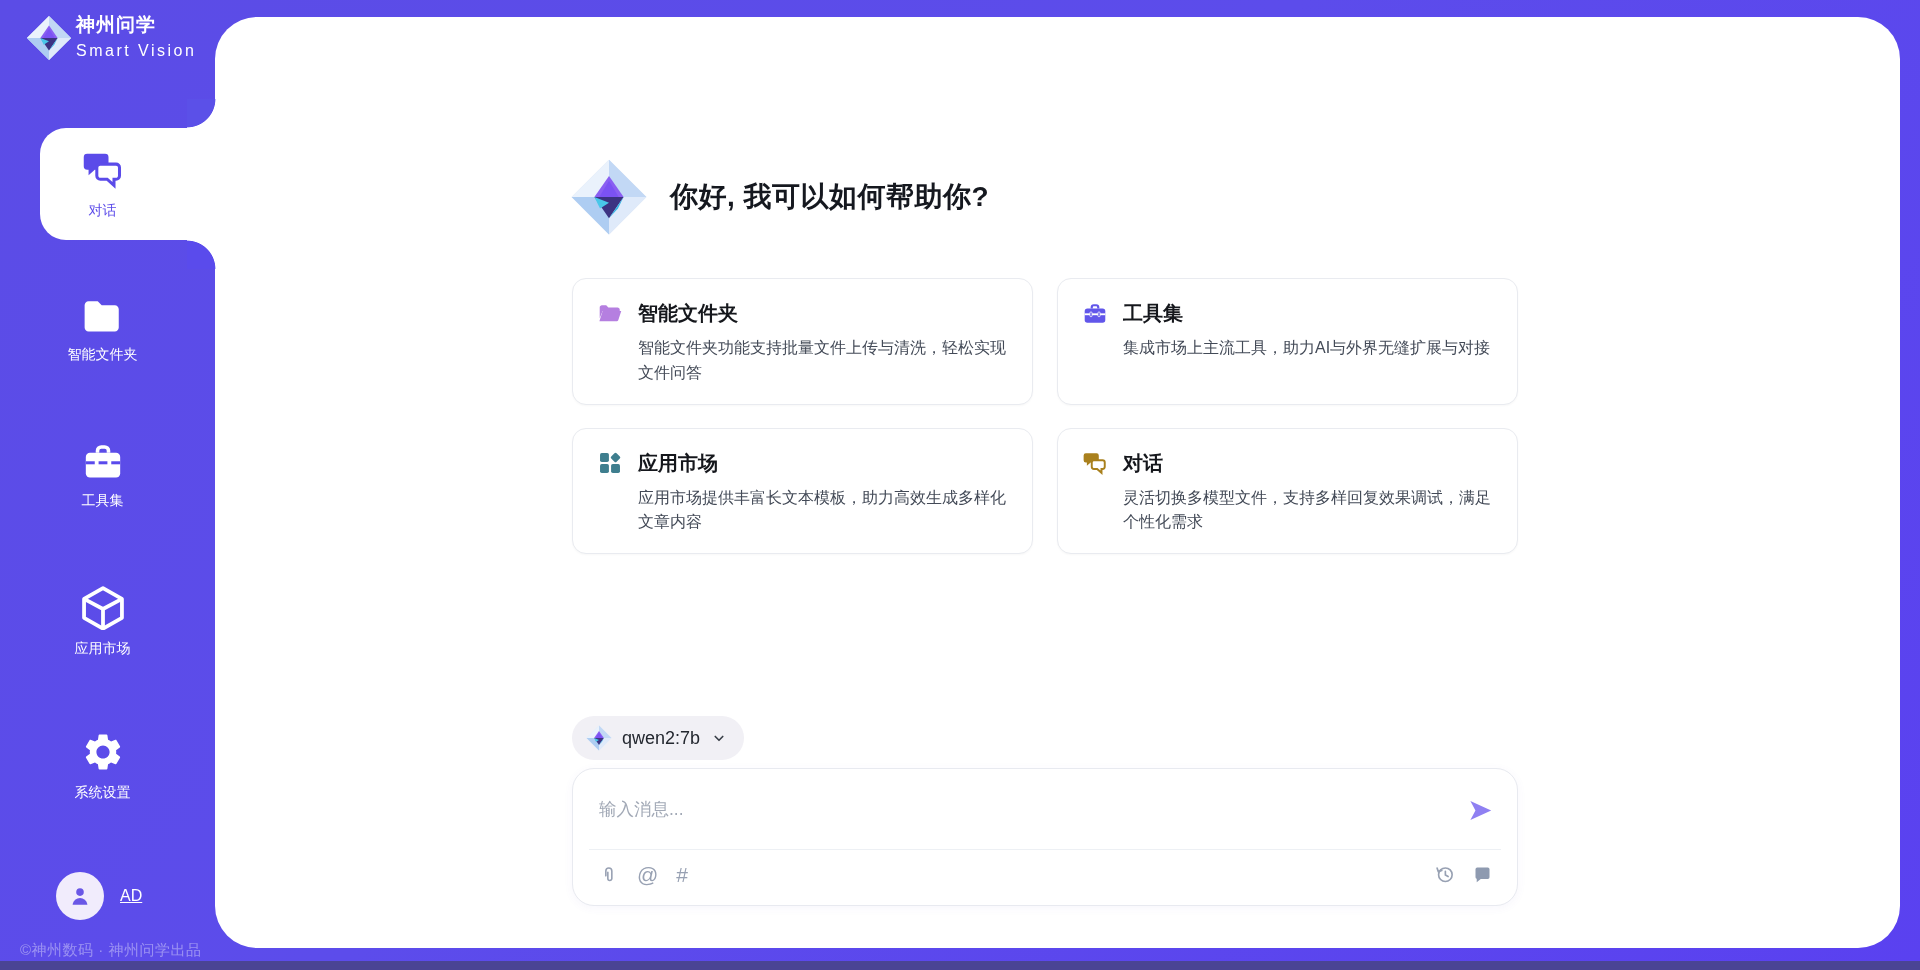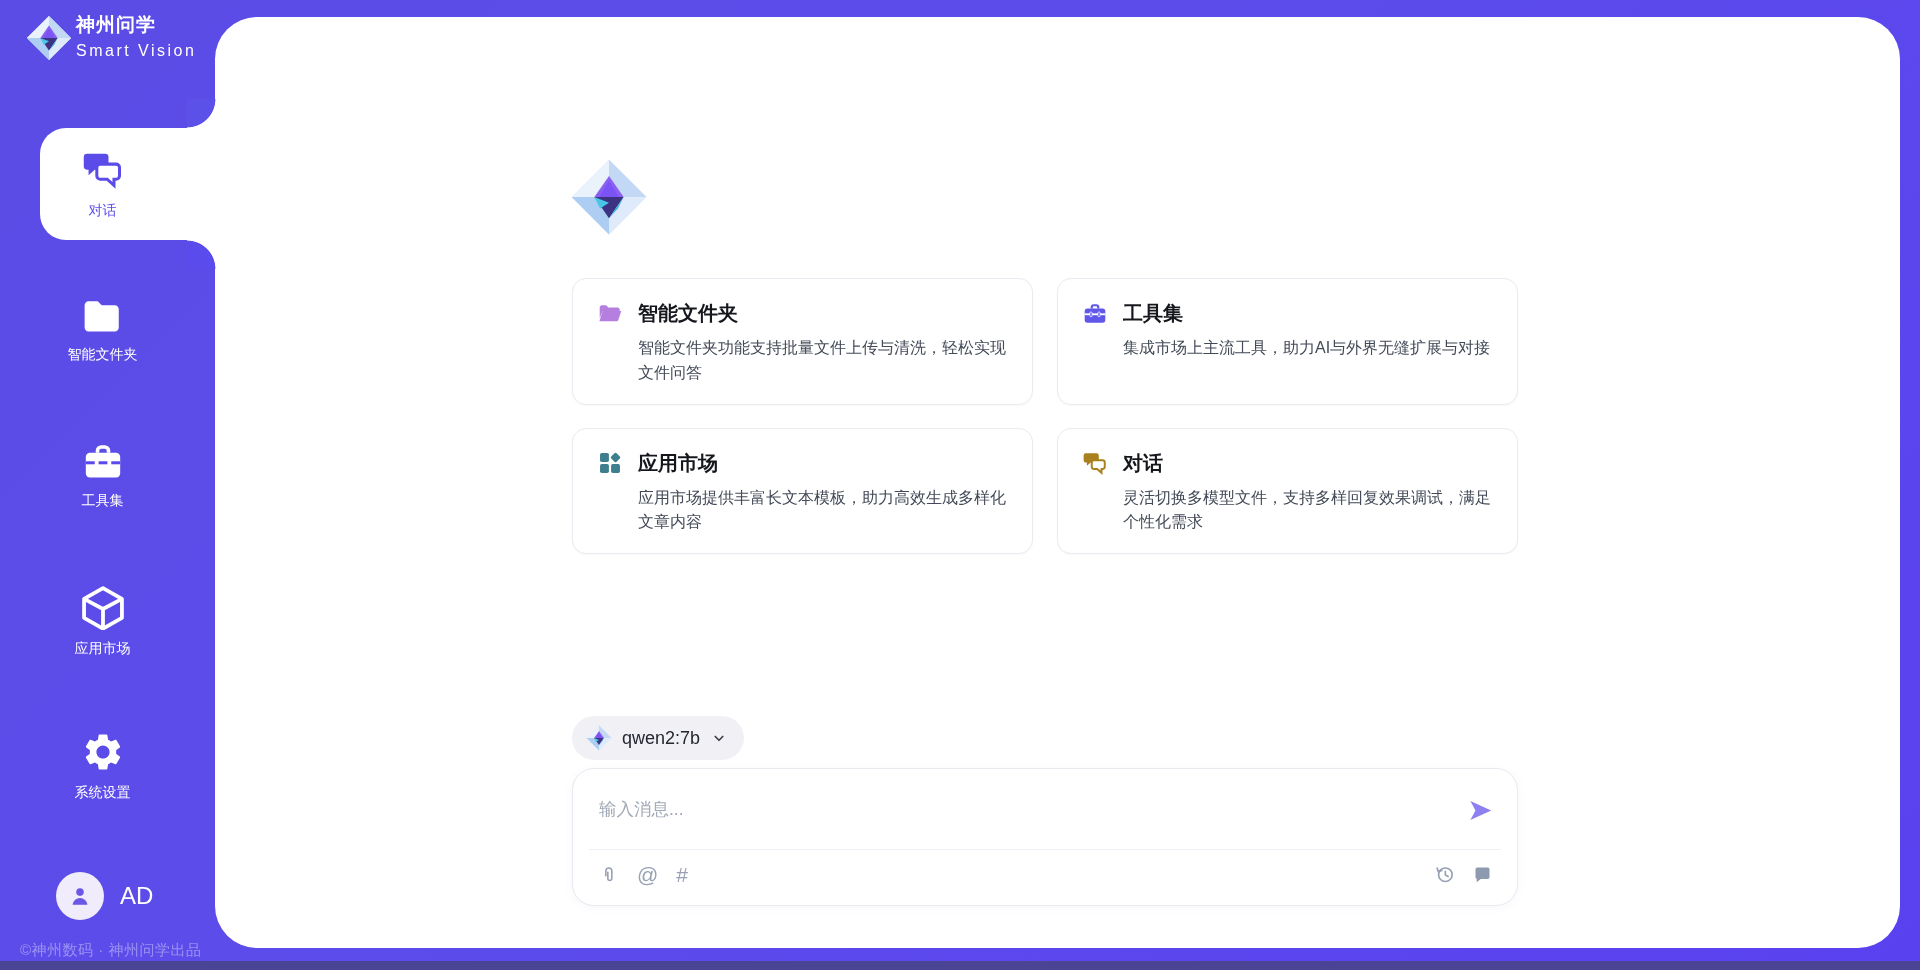--- a/index.html
+++ b/index.html
@@ -28,21 +28,21 @@
   .scoop-top { top:99px; background:radial-gradient(circle at 0 0, #5b50e8 28px, #ffffff 28.8px); }
   .scoop-bottom { top:240px; background:radial-gradient(circle at 0 100%, #5a4bec 28px, #ffffff 28.8px); }
 
   .nav-item { position:absolute; left:0; width:205px; text-align:center; cursor:pointer; }
   .nav-item .nav-icon { display:inline-block; }
   .nav-label { display:block; margin-top:6px; font-size:14px; color:#ffffff; }
   .nav-item.active .nav-label { color:#5b4be9; }
 
   .user-row { position:absolute; left:56px; top:872px; display:flex; align-items:center; gap:16px; cursor:pointer; }
   .avatar { width:48px; height:48px; border-radius:50%; background:#f1ecfc; display:flex; align-items:center; justify-content:center; }
-  .user-name { color:#ffffff; font-size:24px; font-weight:500; }
+  .user-name { color:#ffffff; font-size:16px; font-weight:500;text-decoration:underline; }
   .side-footer { position:absolute; left:20px; top:941px; font-size:15px; color:rgba(255,255,255,0.38); letter-spacing:0.5px; }
 
   
   .greeting { position:absolute; left:570px; top:158px; display:flex; align-items:center; gap:22px; }
   .greeting-text { font-size:28px; font-weight:700; color:#15181f; letter-spacing:0.5px; }
 
   .cards { position:absolute; left:572px; top:278px; width:946px;
     display:grid; grid-template-columns:461px 461px; column-gap:24px; row-gap:23px; }
   .card {
     background:#fff; border:1px solid #e9ebf0; border-radius:14px;
@@ -166,20 +166,21 @@
     </div>
     <span class="user-name">AD</span>
   </div>
 
   <div class="side-footer">©神州数码 · 神州问学出品</div>
 
   <div class="greeting">
     <svg width="78" height="78" viewBox="0 0 48 48">
         <use href="#diamond-def"></use>
       </svg>
+    <span class="greeting-text">你好, 我可以如何帮助你?</span>
   </div>
 
   <div class="cards">
 
     <div class="card">
       <div class="card-head">
         <svg width="26" height="26" viewBox="0 0 24 24">
           <path d="M2.5 6c0-1.1.9-2 2-2h4l2 2h8.5c1.1 0 2 .9 2 2v1.2H5.2L2.5 16V6z" fill="#b57fe0"></path>
           <path d="M5.2 9.2h17.2l-2.7 8.3c-.25.8-1 1.3-1.8 1.3H2.2l3-9.6z" fill="#b57fe0"></path>
         </svg>

